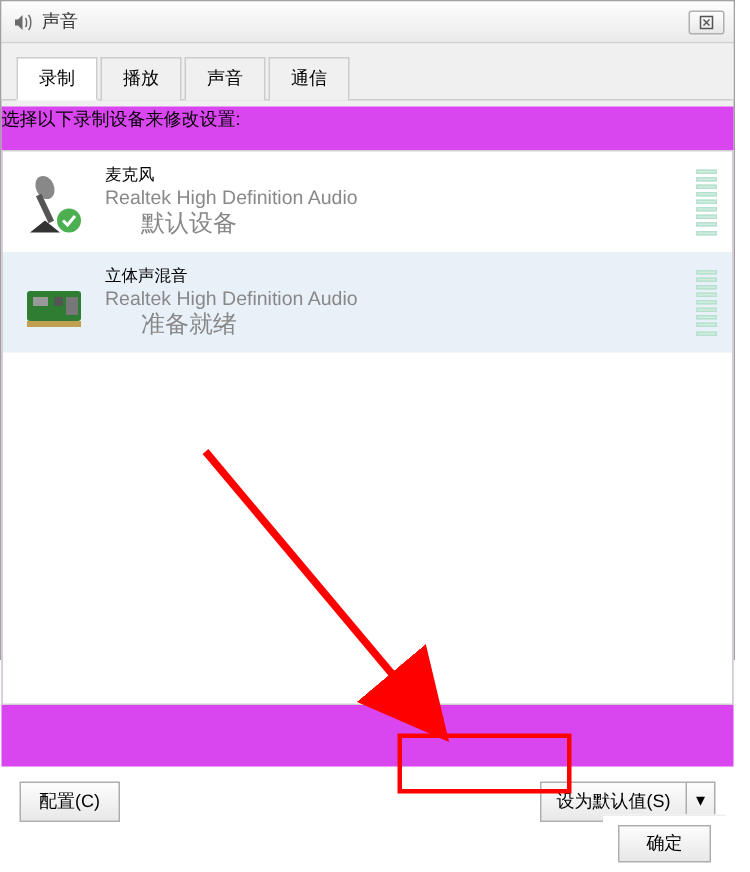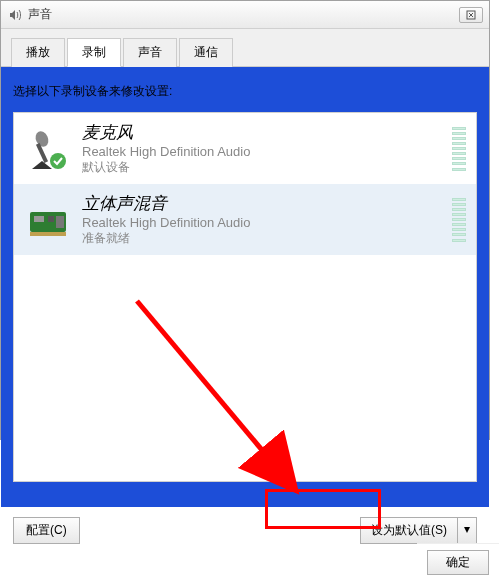--- a/index.html
+++ b/index.html
@@ -5,40 +5,40 @@
 * { box-sizing: border-box; margin: 0; padding: 0; }
 body { font-family: "Microsoft YaHei", "Segoe UI", sans-serif; font-size: 12px; background: #fff; width: 500px; height: 581px; position: relative; overflow: hidden; }
 .window { width: 490px; height: 440px; background: #f0f0f0; border: 1px solid #a0a0a0; position: relative; }
 .titlebar { height: 28px; background: linear-gradient(#fdfdfd,#eaeaea); border-bottom: 1px solid #d0d0d0; display: flex; align-items: center; padding: 0 6px; }
 .titlebar .icon { width: 16px; height: 16px; margin-right: 5px; }
 .titlebar .title { flex: 1; color: #333; font-size: 12px; }
 .close-btn { width: 24px; height: 16px; border: 1px solid #b0b0b0; border-radius: 2px; background: linear-gradient(#fdfdfd,#e8e8e8); display: flex; align-items: center; justify-content: center; cursor: pointer; }
 .tabs { display: flex; padding: 8px 10px 0 10px; border-bottom: 1px solid #ccc; background: #f0f0f0; }
 .tab { padding: 5px 14px; border: 1px solid #ccc; border-bottom: none; margin-right: 2px; background: #f0f0f0; cursor: pointer; font-size: 12px; position: relative; top: 1px; }
 .tab.active { background: #fff; border-bottom: 1px solid #fff; }
-.content { background: #1d4ed8; padding: 12px; height: 440px; position: relative; }
+.content { background: #d946ef; height: 440px; position: relative; }
 .instr { font-size: 12px; margin: 4px 0 12px 0; }
 .device-list { border: 1px solid #d0d0d0; height: 370px; background: #fff; overflow: auto; }
 .device { display: flex; align-items: center; padding: 8px 10px; cursor: pointer; }
 .device.selected { background: #e8f0f8; }
 .dev-icon { width: 48px; height: 48px; margin-right: 10px; position: relative; flex-shrink: 0; }
 .dev-info { flex: 1; }
-.dev-name { font-size: 17px; color: #000; font-style: italic; }
+.dev-name { font-size: 11px; color: #000; }
 .dev-sub { font-size: 13px; color: #888; }
-.dev-status { font-size: 12px; color: #888; }
+.dev-status { font-size: 16px; color: #888; margin-left: 24px; }
 .level { width: 14px; height: 44px; display: flex; flex-direction: column; justify-content: space-between; gap: 1px; }
 .level span { display: block; height: 3px; background: #cfeee0; border: 1px solid #b8e0cf; }
 .bottom { padding: 10px 12px; display: flex; align-items: center; gap: 20px; background: #fff; border-top: none; }
 .btn { padding: 4px 12px; border: 1px solid #adadad; background: linear-gradient(#fdfdfd,#e8e8e8); cursor: pointer; font-size: 12px; font-family: inherit; }
 .btn.split { display: inline-flex; align-items: stretch; padding: 0; }
 .btn.split .main-p { padding: 4px 10px; }
 .btn.split .arrow-p { padding: 4px 6px; border-left: 1px solid #adadad; }
 .highlight-box { position: absolute; border: 3px solid #ff0000; pointer-events: none; }
 .arrow-svg { position: absolute; pointer-events: none; }
-.footer { position: absolute; bottom: 0; right: 1px; background: #fff; padding: 6px 10px; display: flex; align-items: flex-start; gap: 20px; border-top: 1px solid #eee; }
+.footer { position: absolute; bottom: 0; right: 16px; background: #fff; padding: 6px 10px; display: flex; align-items: flex-start; gap: 20px; border-top: 1px solid #eee; }
 .brand { display: flex; align-items: center; gap: 6px; }
 .brand-text { font-size: 16px; font-weight: bold; color: #222; }
 .brand-url { font-size: 11px; color: #888; display: block; }
 .ok-btn { padding: 3px 18px; border: 1px solid #adadad; background: linear-gradient(#fdfdfd,#e8e8e8); font-size: 12px; cursor: pointer; }
 </style>
 </head>
 <body>
 
 <div class="window">
   <div class="titlebar">
@@ -52,22 +52,22 @@
     <div class="close-btn">
       <svg width="10" height="10" viewBox="0 0 10 10">
           <rect x="1" y="1" width="8" height="8" fill="none" stroke="#555" stroke-width="1"></rect>
           <line x1="3" y1="3" x2="7" y2="7" stroke="#555"></line>
           <line x1="7" y1="3" x2="3" y2="7" stroke="#555"></line>
         </svg>
     </div>
   </div>
 
   <div class="tabs">
+    <div class="tab active">录制</div>
     <div class="tab">播放</div>
-    <div class="tab active">录制</div>
     <div class="tab">声音</div>
     <div class="tab">通信</div>
   </div>
 
   <div class="content">
     <div class="instr">选择以下录制设备来修改设置:</div>
     <div class="device-list">
 
       <div class="device">
         <div class="dev-icon">

